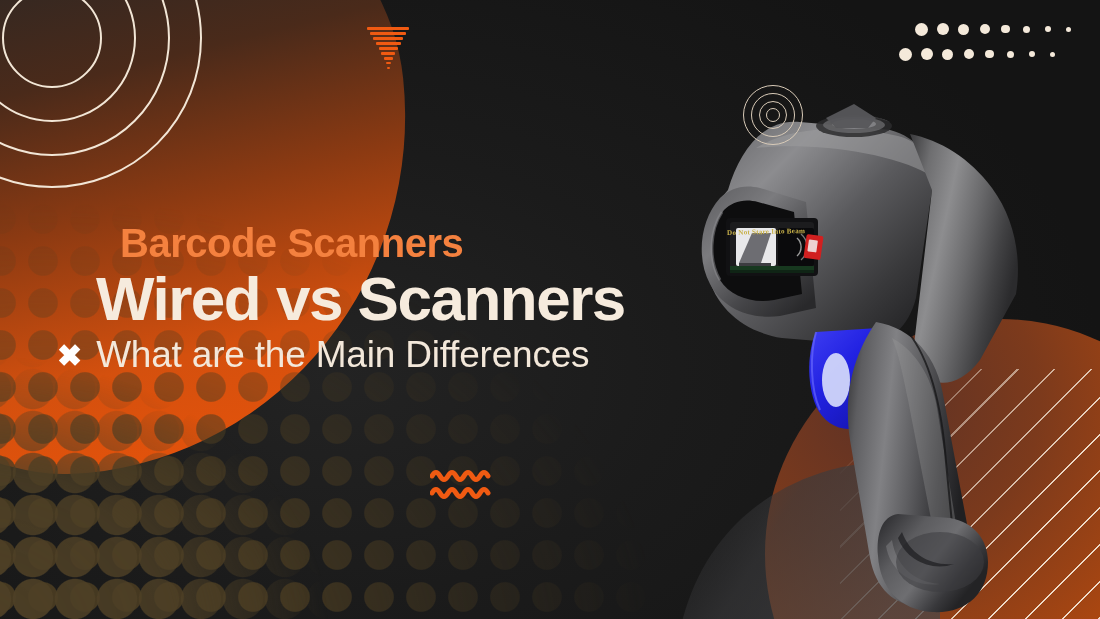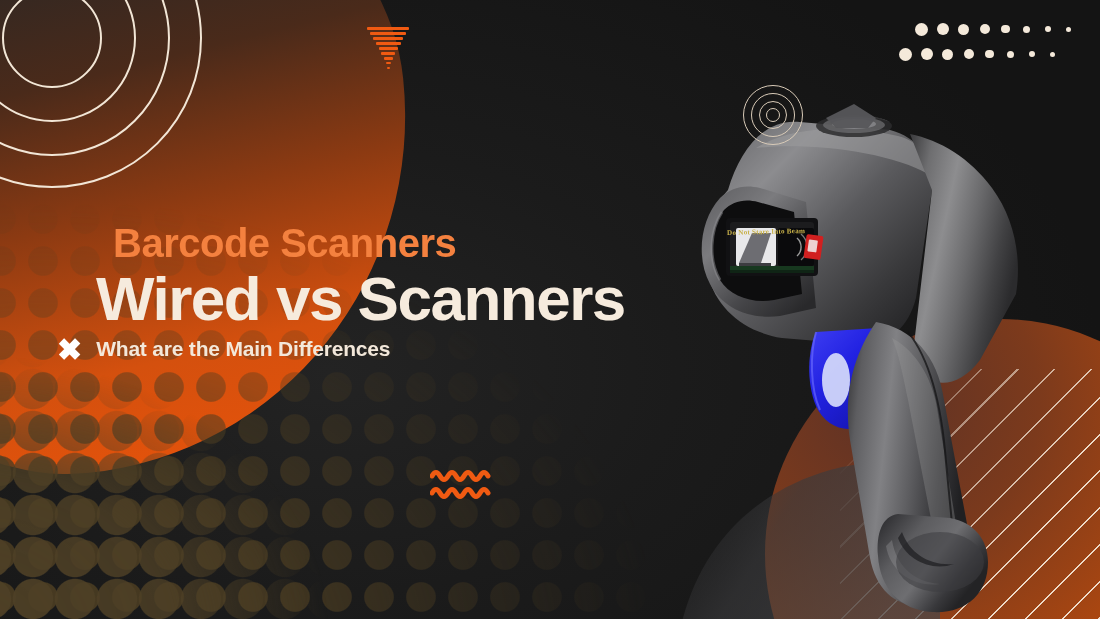--- a/index.html
+++ b/index.html
@@ -155,21 +155,21 @@
     left: 104px;
     top: 222px;
     width: 640px;
   }
   .eyebrow {
     font-size: 40px;
     font-weight: 700;
     letter-spacing: -0.5px;
     color: #f4813f;
     line-height: 1.08;
-    margin: 0 0 2px 9px;
+    margin: 0 0 2px 16px;
     white-space: nowrap;
   }
   .headline {
     font-size: 62px;
     font-weight: 700;
     letter-spacing: -1.5px;
     color: #f6ebdd;
     line-height: 1.02;
     margin: 0 0 4px -8px;
     white-space: nowrap;
@@ -181,22 +181,22 @@
     gap: 14px;
   }
   .sub-mark {
     font-size: 30px;
     line-height: 1;
     color: #ffffff;
     font-weight: 700;
     transform: translateY(1px);
   }
   .sub-text {
-    font-size: 21px;
-    font-weight: 700;
+    font-size: 37px;
+    font-weight: 400;
     letter-spacing: -0.2px;
     color: #f3e8da;
     white-space: nowrap;
   }
 
   
   .scanner { position: absolute; left: 640px; top: 70px; width: 440px; height: 560px; }
   .laser-label {
     position: absolute;
     left: 727px;

